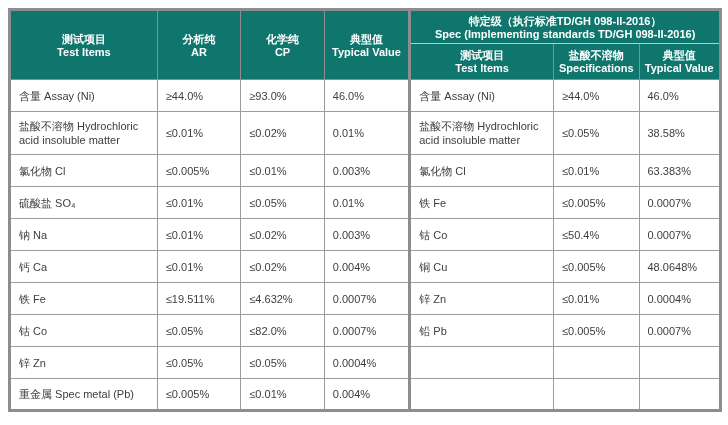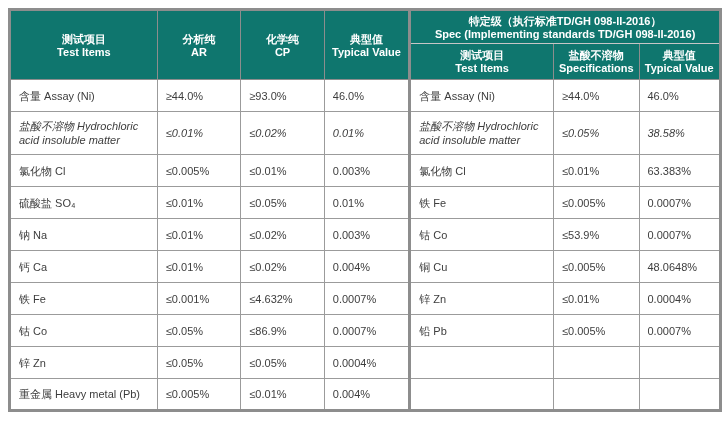--- a/index.html
+++ b/index.html
@@ -11,21 +11,21 @@
            text-align:center;vertical-align:middle;border:1px solid #8d8d8d;padding:2px 4px;}
   thead tr.grouprow{height:34px;}
   thead tr.subrow{height:36px;}
   th.group{border-bottom:1px solid #c6c6c6;}
   thead .zh{line-height:14px;}
   thead .en{line-height:13px;font-weight:bold;}
   
   tbody td{border:1px solid #9b9b9b;font-size:11px;color:#3d3d3d;
            padding:2px 8px;vertical-align:middle;background:#ffffff;line-height:14px;}
   tbody tr{height:32px;}
-  tbody tr.tall{height:43px;font-style:italic;}
+  tbody tr.tall{height:43px;}
   .sep{border-left:3px solid #8d8d8d !important;}
   td.val{white-space:nowrap;}
 </style>
 </head>
 <body>
 
 <div class="page">
   <table class="spec">
     <colgroup>
       <col style="width:147px">
@@ -110,61 +110,61 @@
         <td class="item sep">铁 Fe</td>
         <td class="val">≤0.005%</td>
         <td class="val">0.0007%</td>
       </tr>
       <tr>
         <td class="item">钠 Na</td>
         <td class="val">≤0.01%</td>
         <td class="val">≤0.02%</td>
         <td class="val">0.003%</td>
         <td class="item sep">钴 Co</td>
-        <td class="val">≤53.9%</td>
+        <td class="val">≤50.4%</td>
         <td class="val">0.0007%</td>
       </tr>
       <tr>
         <td class="item">钙 Ca</td>
         <td class="val">≤0.01%</td>
         <td class="val">≤0.02%</td>
         <td class="val">0.004%</td>
         <td class="item sep">铜 Cu</td>
         <td class="val">≤0.005%</td>
         <td class="val">48.0648%</td>
       </tr>
       <tr>
         <td class="item">铁 Fe</td>
-        <td class="val">≤0.001%</td>
+        <td class="val">≤19.511%</td>
         <td class="val">≤4.632%</td>
         <td class="val">0.0007%</td>
         <td class="item sep">锌 Zn</td>
         <td class="val">≤0.01%</td>
         <td class="val">0.0004%</td>
       </tr>
       <tr>
         <td class="item">钴 Co</td>
         <td class="val">≤0.05%</td>
-        <td class="val">≤86.9%</td>
+        <td class="val">≤82.0%</td>
         <td class="val">0.0007%</td>
         <td class="item sep">铅 Pb</td>
         <td class="val">≤0.005%</td>
         <td class="val">0.0007%</td>
       </tr>
       <tr>
         <td class="item">锌 Zn</td>
         <td class="val">≤0.05%</td>
         <td class="val">≤0.05%</td>
         <td class="val">0.0004%</td>
         <td class="item sep"></td>
         <td class="val"></td>
         <td class="val"></td>
       </tr>
       <tr>
-        <td class="item">重金属 Heavy metal (Pb)</td>
+        <td class="item">重金属 Spec metal (Pb)</td>
         <td class="val">≤0.005%</td>
         <td class="val">≤0.01%</td>
         <td class="val">0.004%</td>
         <td class="item sep"></td>
         <td class="val"></td>
         <td class="val"></td>
       </tr>
     </tbody>
   </table>
 </div>

